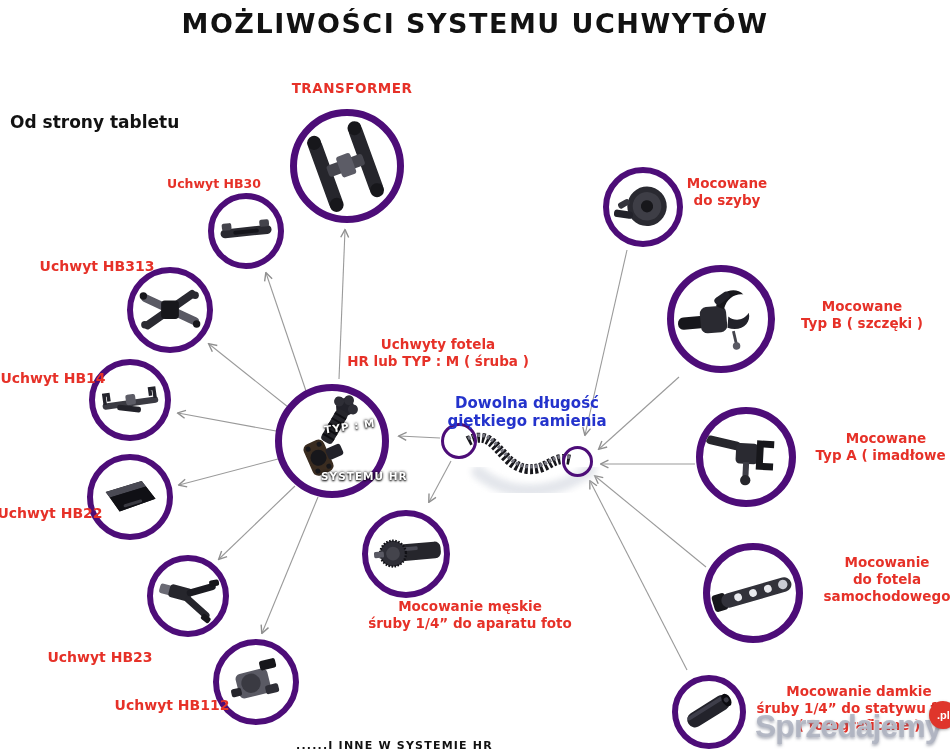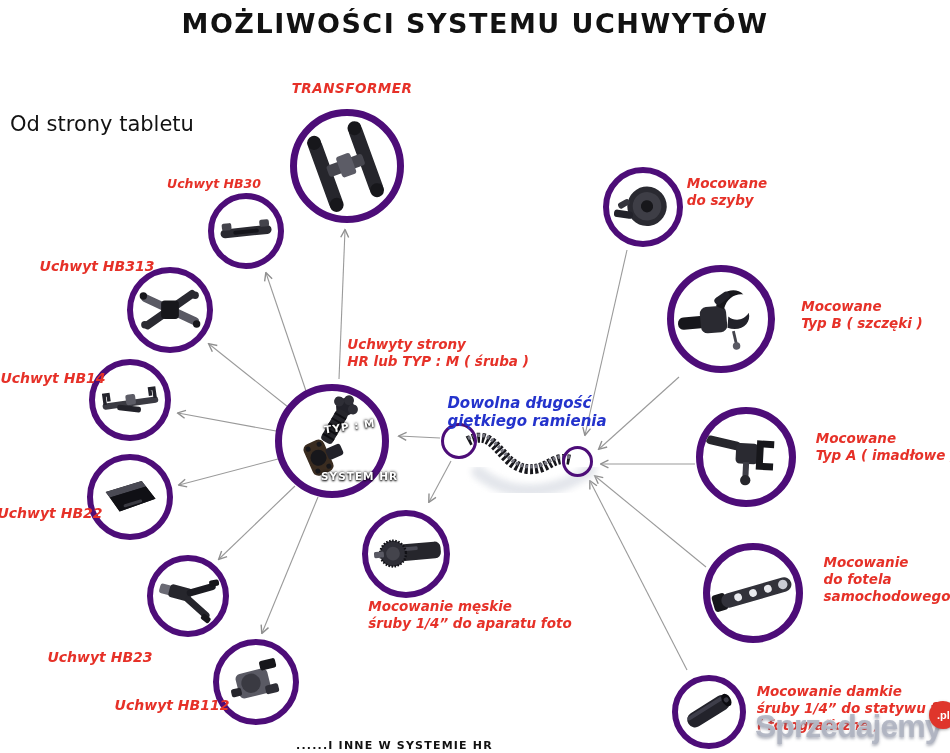--- a/index.html
+++ b/index.html
@@ -7,26 +7,26 @@
          font-family:"DejaVu Sans","Liberation Sans",sans-serif;}
   
   .overlay{position:absolute;left:0;top:0;z-index:1;}
   
   .ring{position:absolute;box-sizing:border-box;border:6px solid #4d0d78;border-radius:50%;
         background:#fff;z-index:2;overflow:hidden;}
   .ring svg{width:100%;height:100%;display:block;}
   .bw7{border-width:7px;}
   .tiny{border-width:3px;background:transparent;overflow:visible;}
   
-  .lbl{position:absolute;font-weight:bold;white-space:nowrap;z-index:3;text-align:left;
-       transform:translateX(-50%);font-style:italic;}
+  .lbl{position:absolute;font-weight:bold;white-space:nowrap;z-index:3;text-align:center;
+       transform:translateX(-50%);}
   .red{color:#e63128;font-size:13.5px;line-height:17px;}
   .red.sm{font-size:12.5px;}
   .blue{color:#2433cc;font-size:15px;line-height:18px;margin-left:9px;}
-  .heading{position:absolute;color:#121212;font-weight:normal;font-size:21px;z-index:3;white-space:nowrap;}
+  .heading{position:absolute;color:#121212;font-weight:bold;font-size:17px;z-index:3;white-space:nowrap;}
   .title{position:absolute;left:0;right:0;top:8px;text-align:center;color:#121212;font-weight:bold;
          font-size:27px;letter-spacing:1.5px;z-index:3;}
   .phone{position:absolute;right:10px;top:48px;color:#1a1a1a;font-size:21px;letter-spacing:1px;
          font-family:"Liberation Sans",sans-serif;z-index:3;white-space:nowrap;}
   .footer-note{position:absolute;left:296px;top:719px;color:#121212;font-weight:bold;font-size:11px;
          letter-spacing:1.2px;z-index:3;white-space:nowrap;margin-top:20px;}
   
   .tag{position:absolute;color:#fff;font-weight:bold;font-size:10.5px;letter-spacing:1px;z-index:4;
        text-shadow:0 1px 2px #000,0 0 3px #000;white-space:nowrap;}
   
@@ -176,21 +176,21 @@
         <circle cx="37" cy="67" r="8" fill="#17171b"></circle>
         <circle cx="31" cy="55" r="2.5" fill="#17171b"></circle>
           <circle cx="43" cy="55" r="2.5" fill="#17171b"></circle>
         <circle cx="31" cy="79" r="2.5" fill="#17171b"></circle>
           <circle cx="43" cy="79" r="2.5" fill="#17171b"></circle>
         <rect x="46" y="62" width="16" height="12" rx="3" fill="#22222a"></rect>
       </g>
     </svg>
   </div>
   <div class="tag" style="left:324px;top:420px;transform:rotate(-8deg);">TYP : M</div>
-  <div class="tag" style="left:321px;top:470px;">SYSTEM HR</div>
+  <div class="tag" style="left:321px;top:470px;">SYSTEMU HR</div>
 
   <div class="ring tiny" style="left:441px;top:423px;width:36px;height:36px;"></div>
   <div class="ring tiny" style="left:562px;top:446px;width:31px;height:31px;"></div>
 
   <div class="ring" style="left:362px;top:510px;width:88px;height:88px;">
     <svg viewBox="0 0 100 100">
       <g transform="rotate(-5 50 50)">
         <rect x="36" y="37" width="60" height="22" rx="8" fill="#26262c"></rect>
         <rect x="44" y="41" width="22" height="5" rx="2" fill="#4a4a54"></rect>
         <circle cx="33" cy="48" r="17" fill="#2e2e36" stroke="#0f0f14" stroke-width="3" stroke-dasharray="2 2"></circle>
@@ -260,21 +260,21 @@
 
   <div class="lbl red" style="left:352px;top:80px;letter-spacing:0.5px;">TRANSFORMER</div>
   <div class="lbl red sm" style="left:214px;top:175px;">Uchwyt HB30</div>
   <div class="lbl red" style="left:97px;top:258px;font-size:14px;">Uchwyt HB313</div>
   <div class="lbl red" style="left:53px;top:370px;font-size:14px;">Uchwyt HB14</div>
   <div class="lbl red" style="left:50px;top:505px;font-size:14px;">Uchwyt HB22</div>
   <div class="lbl red" style="left:100px;top:630px;font-size:14px;margin-top:19px;">Uchwyt HB23</div>
   <div class="lbl red" style="left:172px;top:697px;font-size:14px;">Uchwyt HB112</div>
 
   <div class="lbl red" style="left:438px;top:336px;">
-    <div>Uchwyty strony</div>
+    <div>Uchwyty fotela</div>
     <div>HR lub  TYP : M ( śruba )</div>
   </div>
   <div class="lbl blue" style="left:518px;top:394px;">
     <div>Dowolna  długość</div>
     <div>giętkiego ramienia</div>
   </div>
   <div class="lbl red" style="left:446px;top:598px;margin-left:24px;">
     <div>Mocowanie męskie</div>
     <div>śruby  1/4”  do aparatu foto</div>
   </div>

